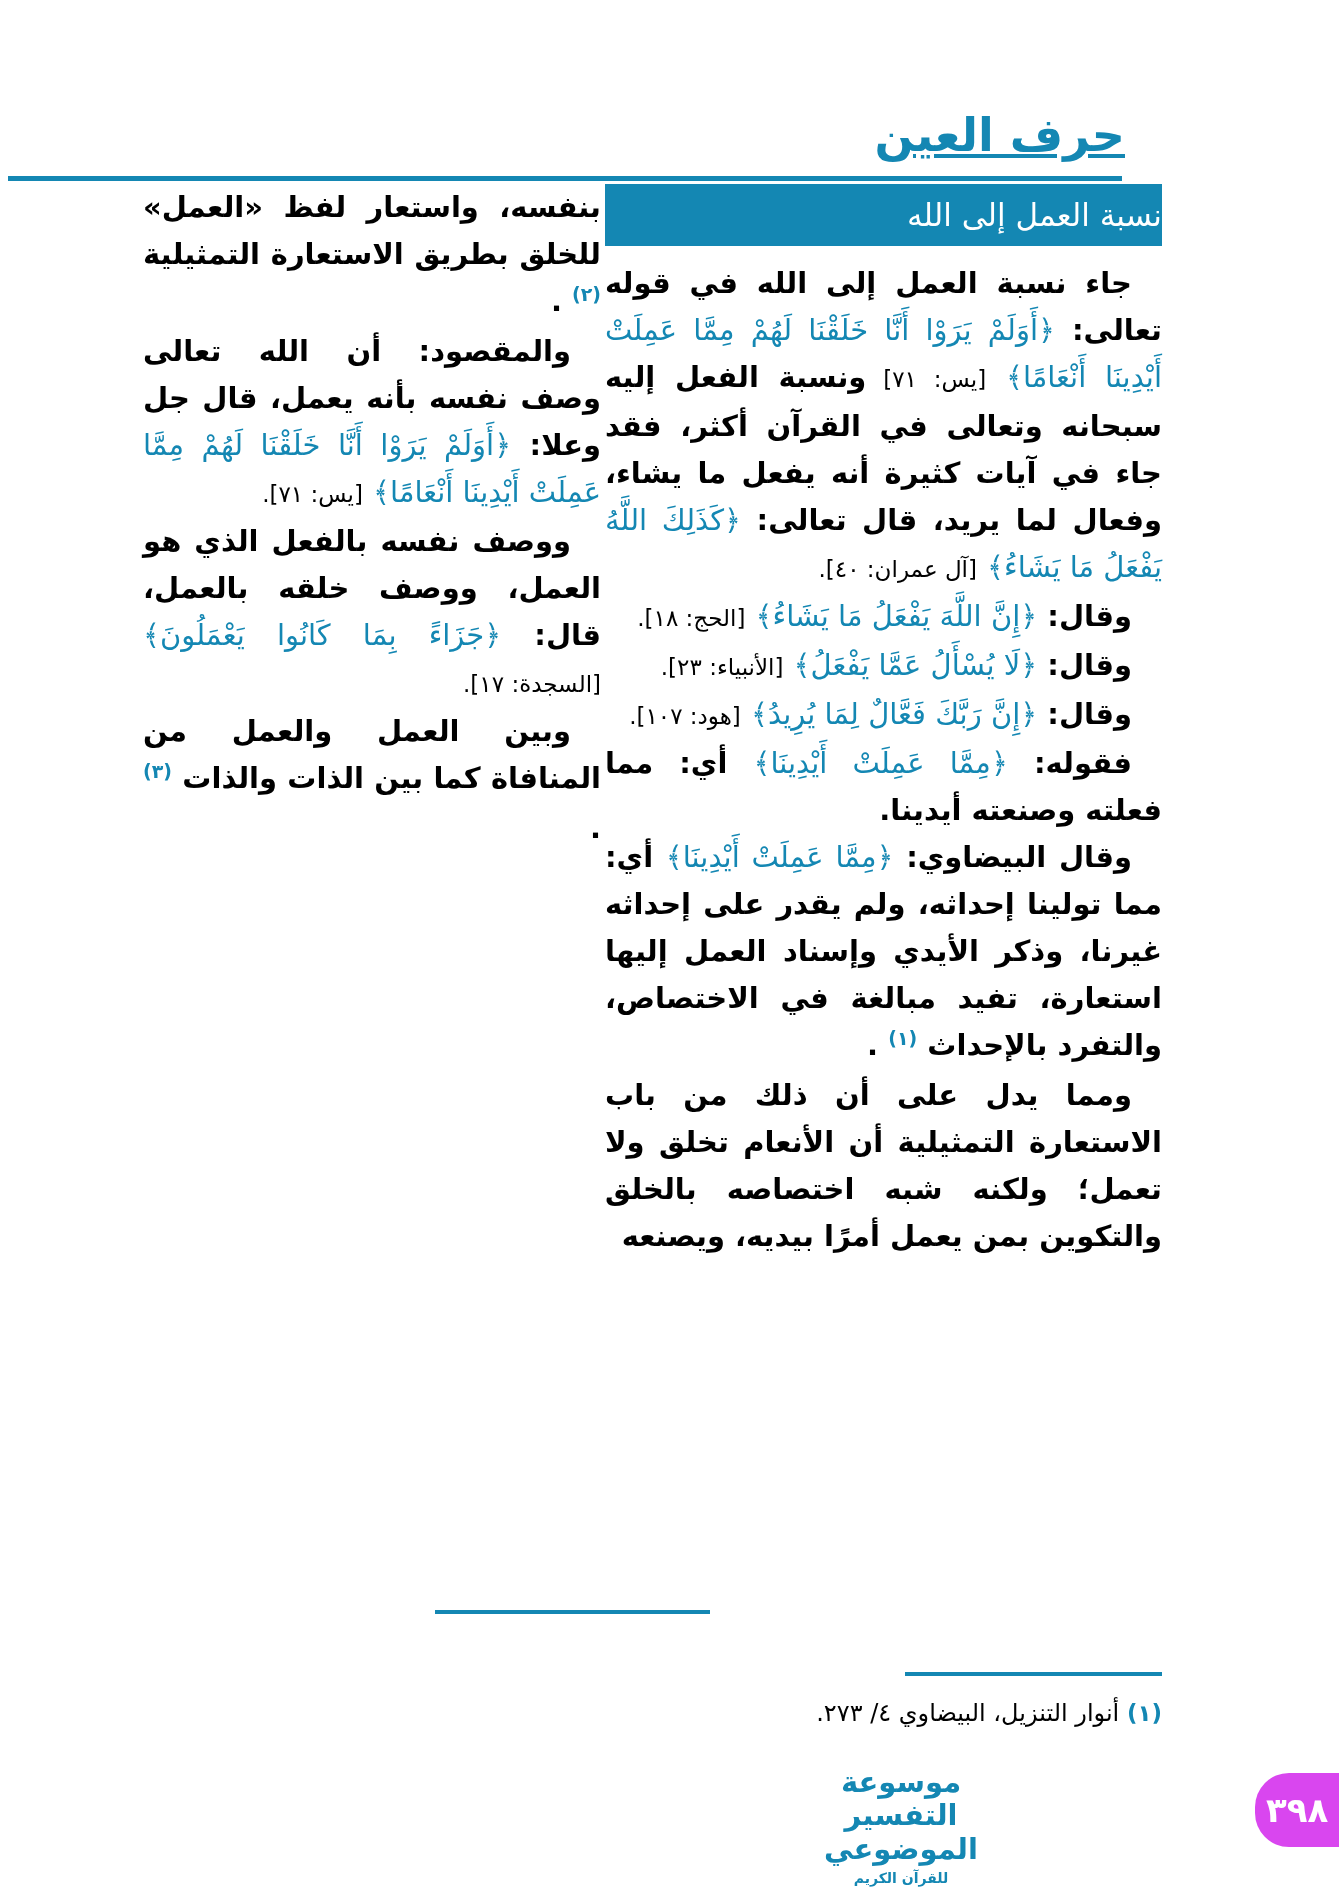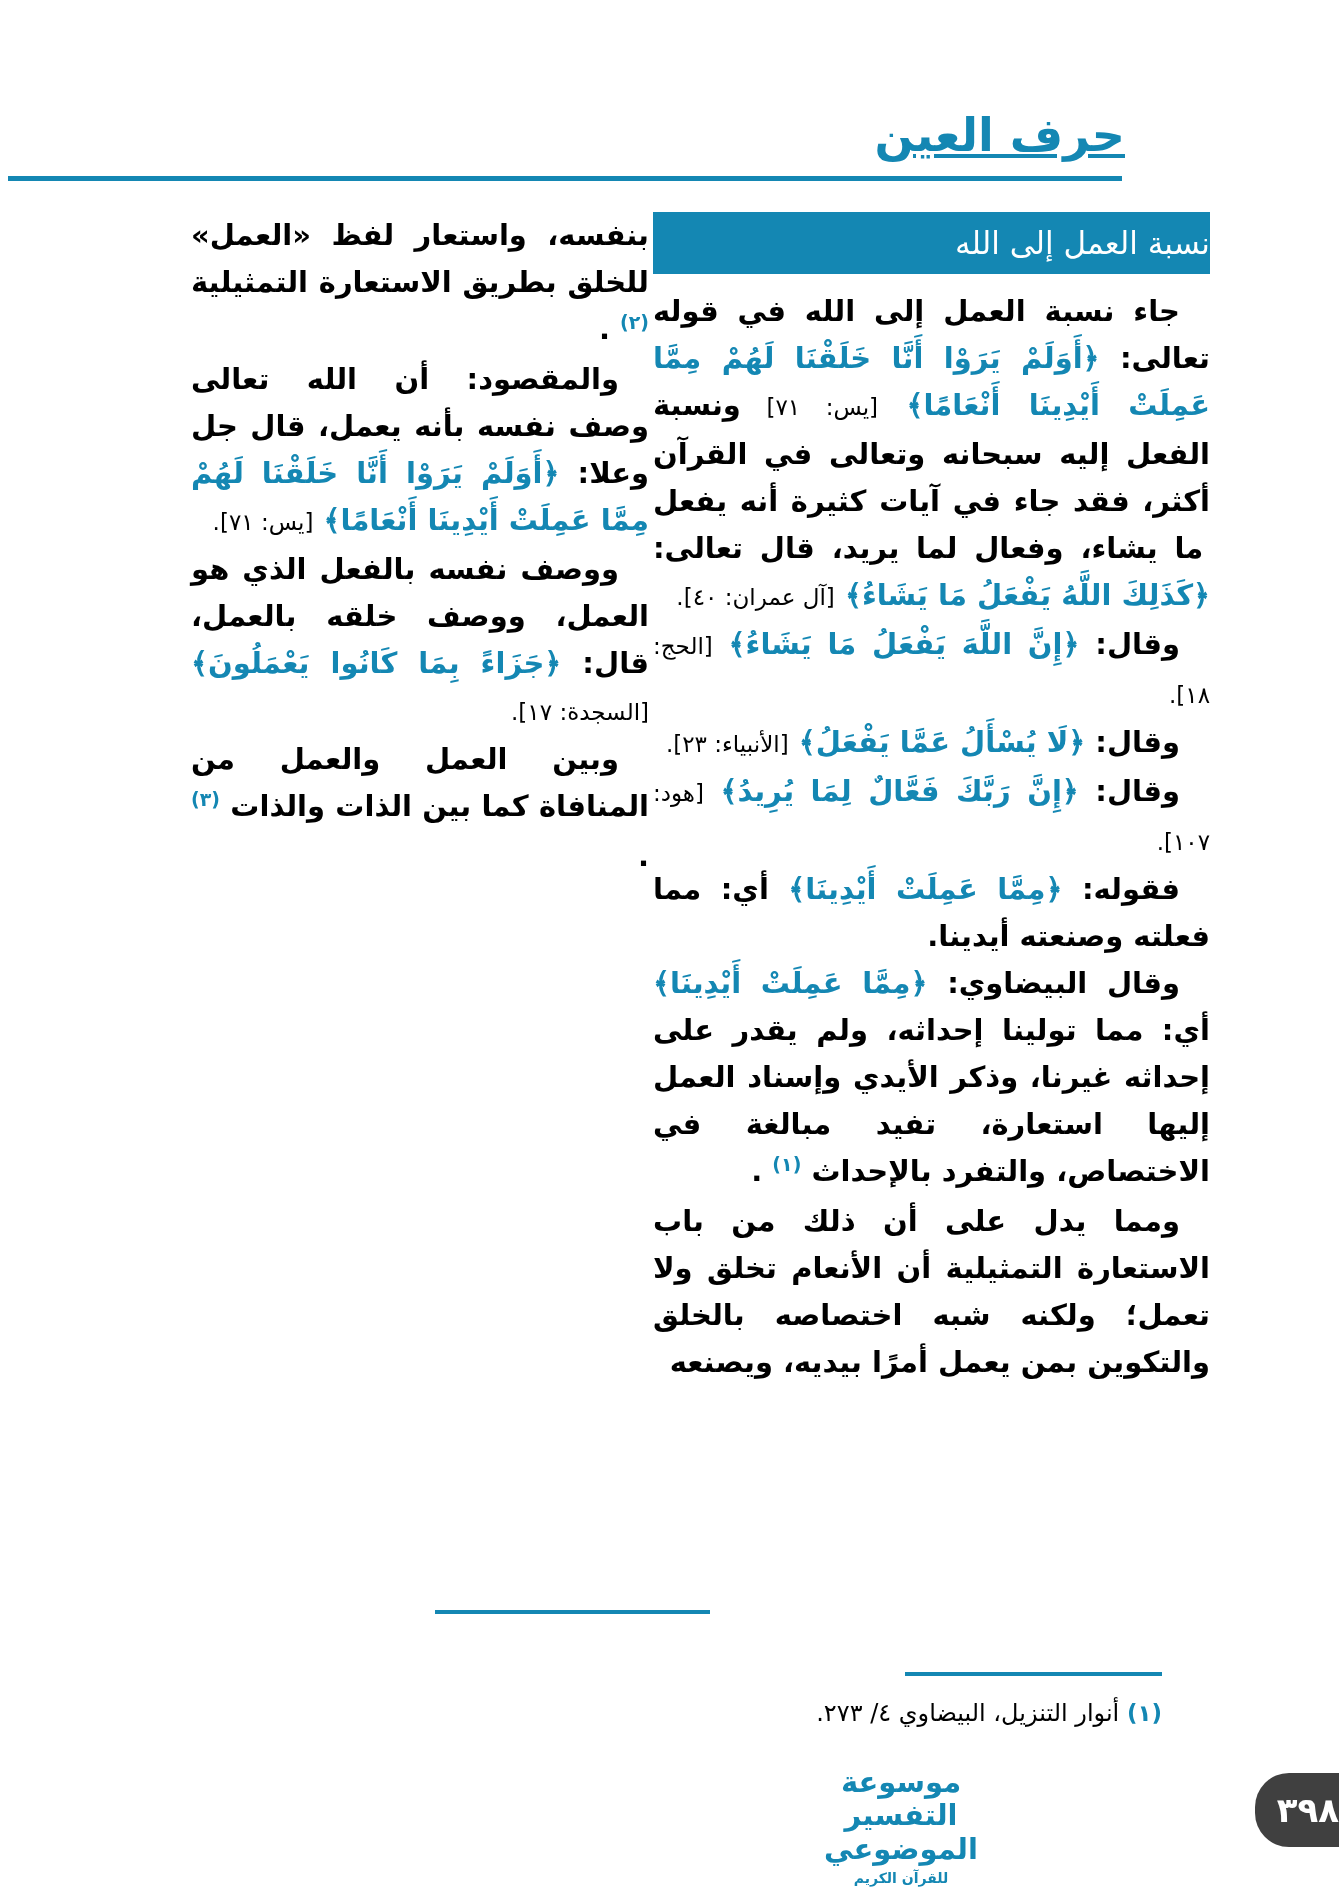--- a/index.html
+++ b/index.html
@@ -7,51 +7,51 @@
     position:relative;width:1339px;height:1890px;background:#ffffff;
     font-family:"DejaVu Sans",sans-serif;direction:rtl;overflow:hidden;color:#000;
   }
   
   .chapter-header{
     position:absolute;top:108px;right:214px;color:#1487b3;
     font-size:46px;font-weight:900;letter-spacing:-1px;text-decoration:underline;
   }
   .header-rule{position:absolute;top:176px;left:8px;width:1114px;height:5px;background:#1487b3;}
   
-  .col{position:absolute;top:212px;margin-left:48px;}
+  .col{position:absolute;top:184px;}
   .col-main{left:605px;width:557px;}
   .col-second{left:143px;width:458px;}
   .section-title{
     background:#1487b3;color:#ffffff;
     font-size:31px;font-weight:400;height:62px;line-height:62px;margin:0 0 14px 0;
   }
   p.body{
     font-size:29px;font-weight:700;line-height:47px;text-align:justify;
     margin:0;color:#000;
   }
   p.indent{text-indent:30px;}
-  .quran{color:#1487b3;font-weight:700;}
+  .quran{color:#1487b3;font-weight:400;}
   .ref{font-weight:400;font-size:23px;}
   .fnm{color:#1487b3;font-size:19px;font-weight:700;position:relative;top:-10px;}
   
   .fn-sep{position:absolute;height:4px;background:#1487b3;}
   .fn-sep-right{top:1672px;left:905px;width:257px;}
   .fn-sep-left{top:1610px;left:435px;width:275px;}
   .fn-block{position:absolute;font-size:24px;font-weight:400;line-height:42px;}
   .fn-right{top:1692px;left:700px;width:462px;text-align:right;}
   .fn-left{top:1620px;left:158px;width:548px;text-align:justify;}
   .fn-item .fnum{color:#1487b3;font-weight:700;font-size:23px;}
   
   .logo{position:absolute;top:1766px;left:786px;width:230px;text-align:center;color:#1487b3;line-height:1.15;}
   .logo-line1{font-size:29px;font-weight:900;letter-spacing:-2px;}
   .logo-line2{font-size:14px;font-weight:700;margin-top:4px;}
   .page-badge{
-    position:absolute;top:1773px;right:0;width:84px;height:74px;background:#404040;
+    position:absolute;top:1773px;right:0;width:84px;height:74px;background:#d946ef;
     border-radius:34px 0 0 34px;color:#fff;font-size:34px;font-weight:700;
-    display:flex;align-items:center;justify-content:flex-start;
+    display:flex;align-items:center;justify-content:center;
   }
 </style>
 </head>
 <body>
 
 <div class="page">
 
   <div class="chapter-header">حرف العين</div>
   <div class="header-rule"></div>
 

